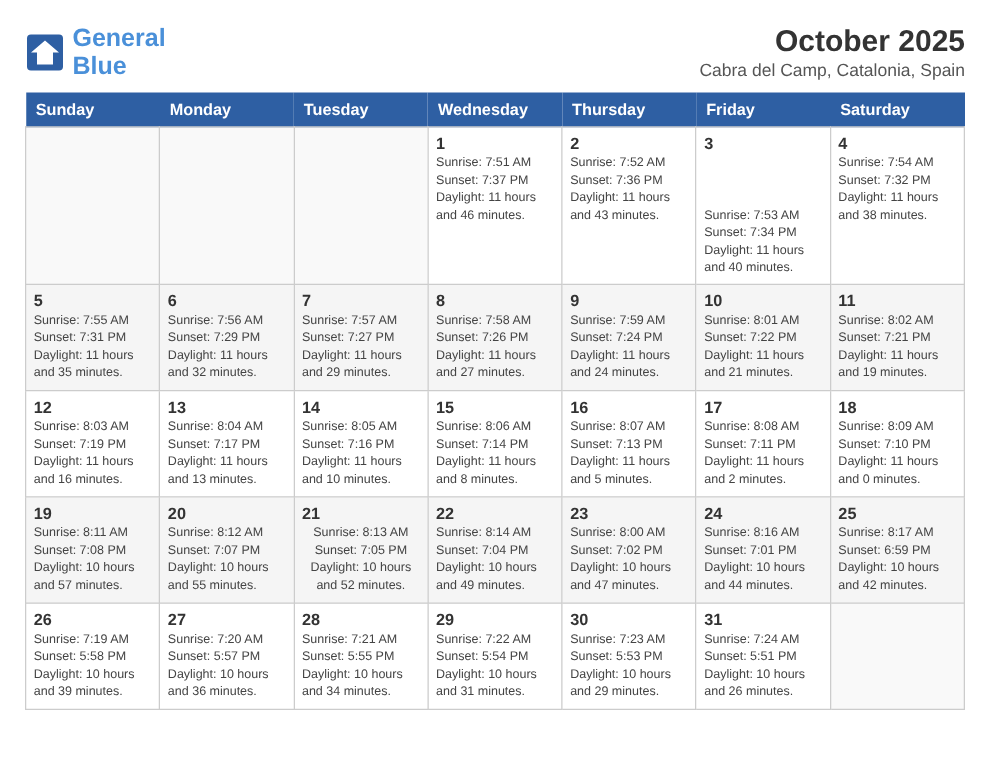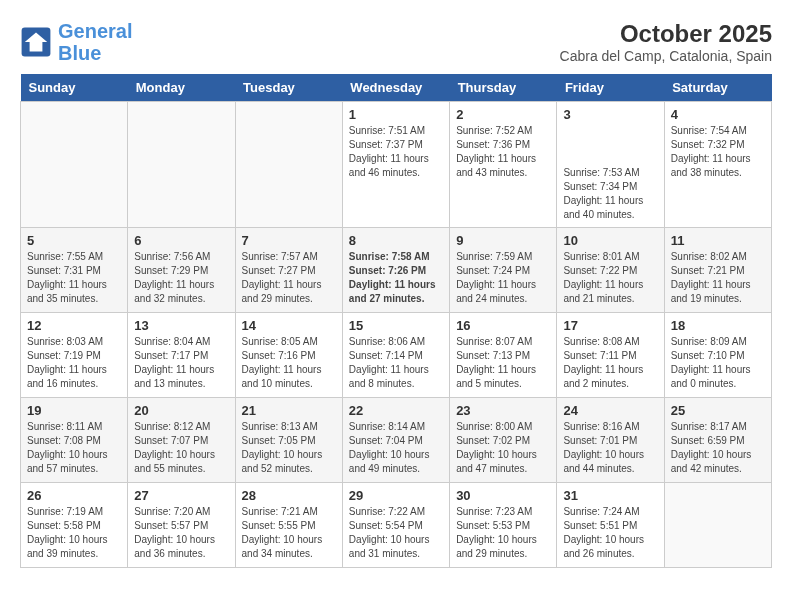--- a/index.html
+++ b/index.html
@@ -172,21 +172,21 @@
         </td>
         <td>
           <span class="day-num">7</span>
           <div class="day-info" style="white-space: pre-line;">Sunrise: 7:57 AM
 Sunset: 7:27 PM
 Daylight: 11 hours
 and 29 minutes.</div>
         </td>
         <td>
           <span class="day-num">8</span>
-          <div class="day-info" style="white-space: pre-line; font-weight: bold;">Sunrise: 7:58 AM
+          <div class="day-info" style="white-space: pre-line;">Sunrise: 7:58 AM
 Sunset: 7:26 PM
 Daylight: 11 hours
 and 27 minutes.</div>
         </td>
         <td>
           <span class="day-num">9</span>
           <div class="day-info" style="white-space: pre-line;">Sunrise: 7:59 AM
 Sunset: 7:24 PM
 Daylight: 11 hours
 and 24 minutes.</div>
@@ -267,21 +267,21 @@
         </td>
         <td>
           <span class="day-num">20</span>
           <div class="day-info" style="white-space: pre-line;">Sunrise: 8:12 AM
 Sunset: 7:07 PM
 Daylight: 10 hours
 and 55 minutes.</div>
         </td>
         <td>
           <span class="day-num">21</span>
-          <div class="day-info" style="white-space: pre-line;">Sunrise: 8:13 AM
+          <div class="day-info" style="white-space: pre-line; text-align: center;">Sunrise: 8:13 AM
 Sunset: 7:05 PM
 Daylight: 10 hours
 and 52 minutes.</div>
         </td>
         <td>
           <span class="day-num">22</span>
           <div class="day-info" style="white-space: pre-line;">Sunrise: 8:14 AM
 Sunset: 7:04 PM
 Daylight: 10 hours
 and 49 minutes.</div>

